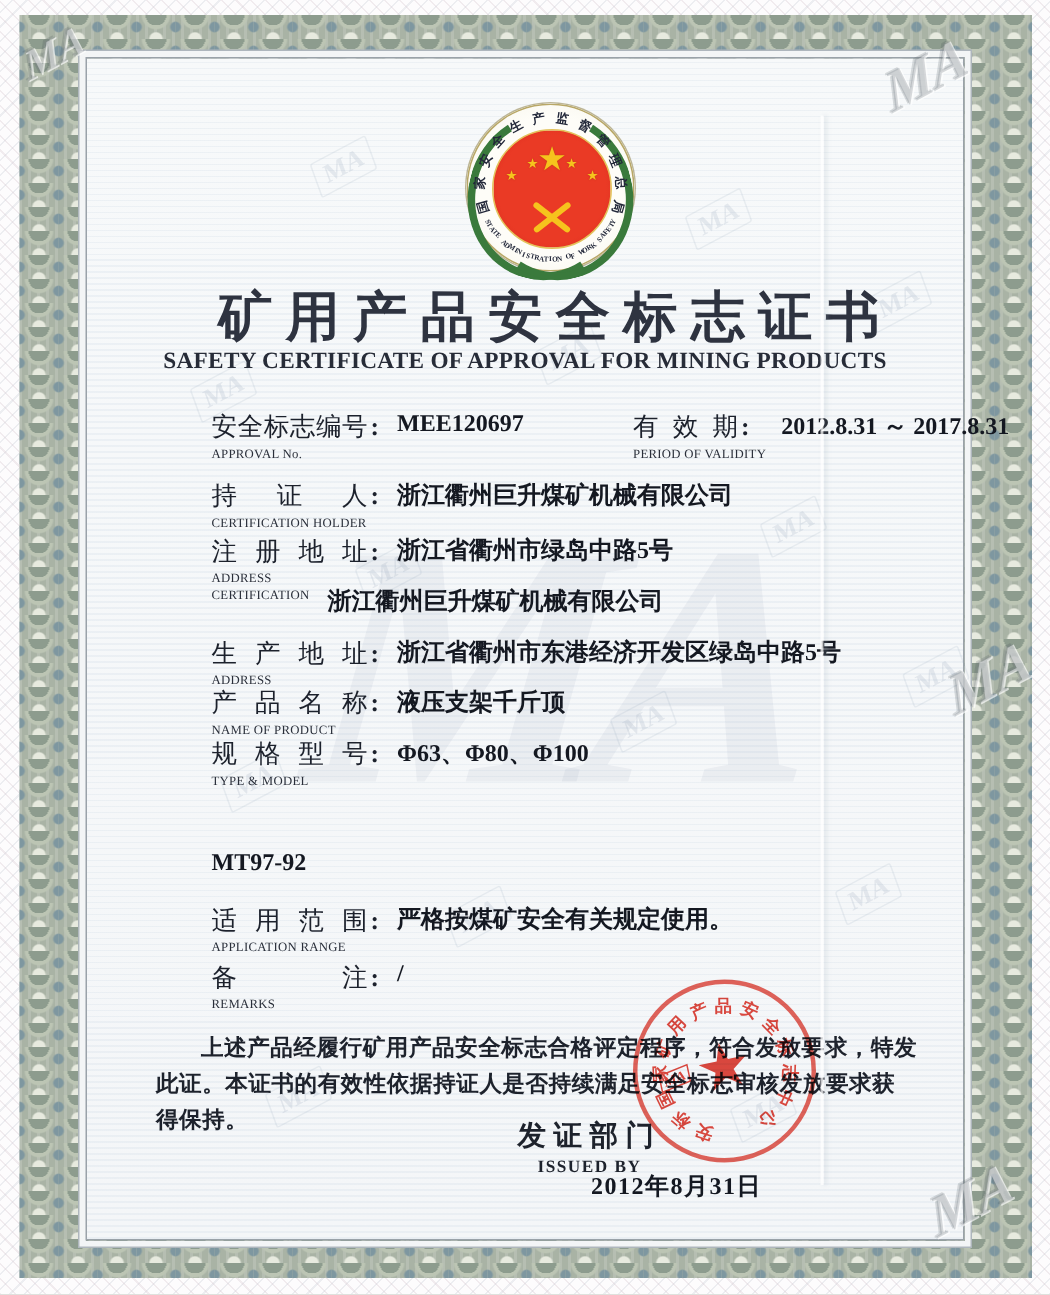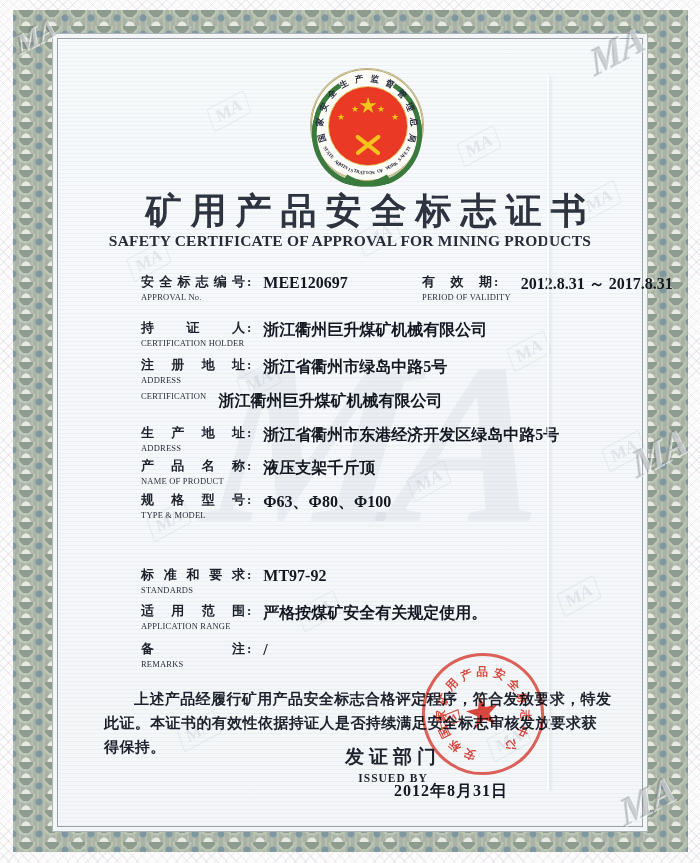--- a/index.html
+++ b/index.html
@@ -66,21 +66,21 @@
 
   
   .title{position:absolute;top:148px;left:16px;width:100%;text-align:center;
     font-size:36px;font-weight:900;color:#2e3340;letter-spacing:9px;padding-left:9px;box-sizing:border-box;z-index:2;}
   .subtitle{position:absolute;top:193px;left:0;width:100%;text-align:center;
     font-size:15.5px;font-weight:700;color:#272c38;letter-spacing:.2px;z-index:2;}
 
   
   .row{position:absolute;left:83px;display:flex;gap:12px;width:485px;z-index:2;color:#1c212c;}
   .lbl{flex:0 0 auto;}
-  .lbl-line{font-size:13px;font-weight:700;white-space:nowrap;}
+  .lbl-line{font-size:17px;font-weight:400;white-space:nowrap;}
   .cn{display:inline-block;width:104px;text-align:justify;text-align-last:justify;}
   .cn.small{width:70px;}
   .lbl-line::after{content:":";font-weight:700;margin-left:2px;}
   .en{font-size:8.5px;font-weight:400;color:#2a2f3a;letter-spacing:.2px;margin-top:1px;white-space:nowrap;}
   .val{font-size:16px;font-weight:600;margin-top:1px;white-space:nowrap;color:#141821;}
   .vgroup{position:absolute;left:281px;top:0;display:flex;gap:10px;}
 
   
   .decl{position:absolute;left:46px;top:648px;width:508px;font-size:15px;font-weight:700;
     line-height:1.6;color:#1d222c;text-indent:2em;letter-spacing:.4px;z-index:2;}
@@ -246,24 +246,20 @@
 
     <div class="row" style="top:452px">
       <div class="lbl">
         <div class="lbl-line"><span class="cn">规格型号</span></div>
         <div class="en">TYPE &amp; MODEL</div>
       </div>
       <div class="val">Φ63、Φ80、Φ100</div>
     </div>
 
     <div class="row" style="top:527px">
-      <div class="lbl">
-        <div class="lbl-line"><span class="cn">标准和要求</span></div>
-        <div class="en">STANDARDS</div>
-      </div>
       <div class="val">MT97-92</div>
     </div>
 
     <div class="row" style="top:601px">
       <div class="lbl">
         <div class="lbl-line"><span class="cn">备注</span></div>
         <div class="en">REMARKS</div>
       </div>
       <div class="val">/</div>
     </div>

